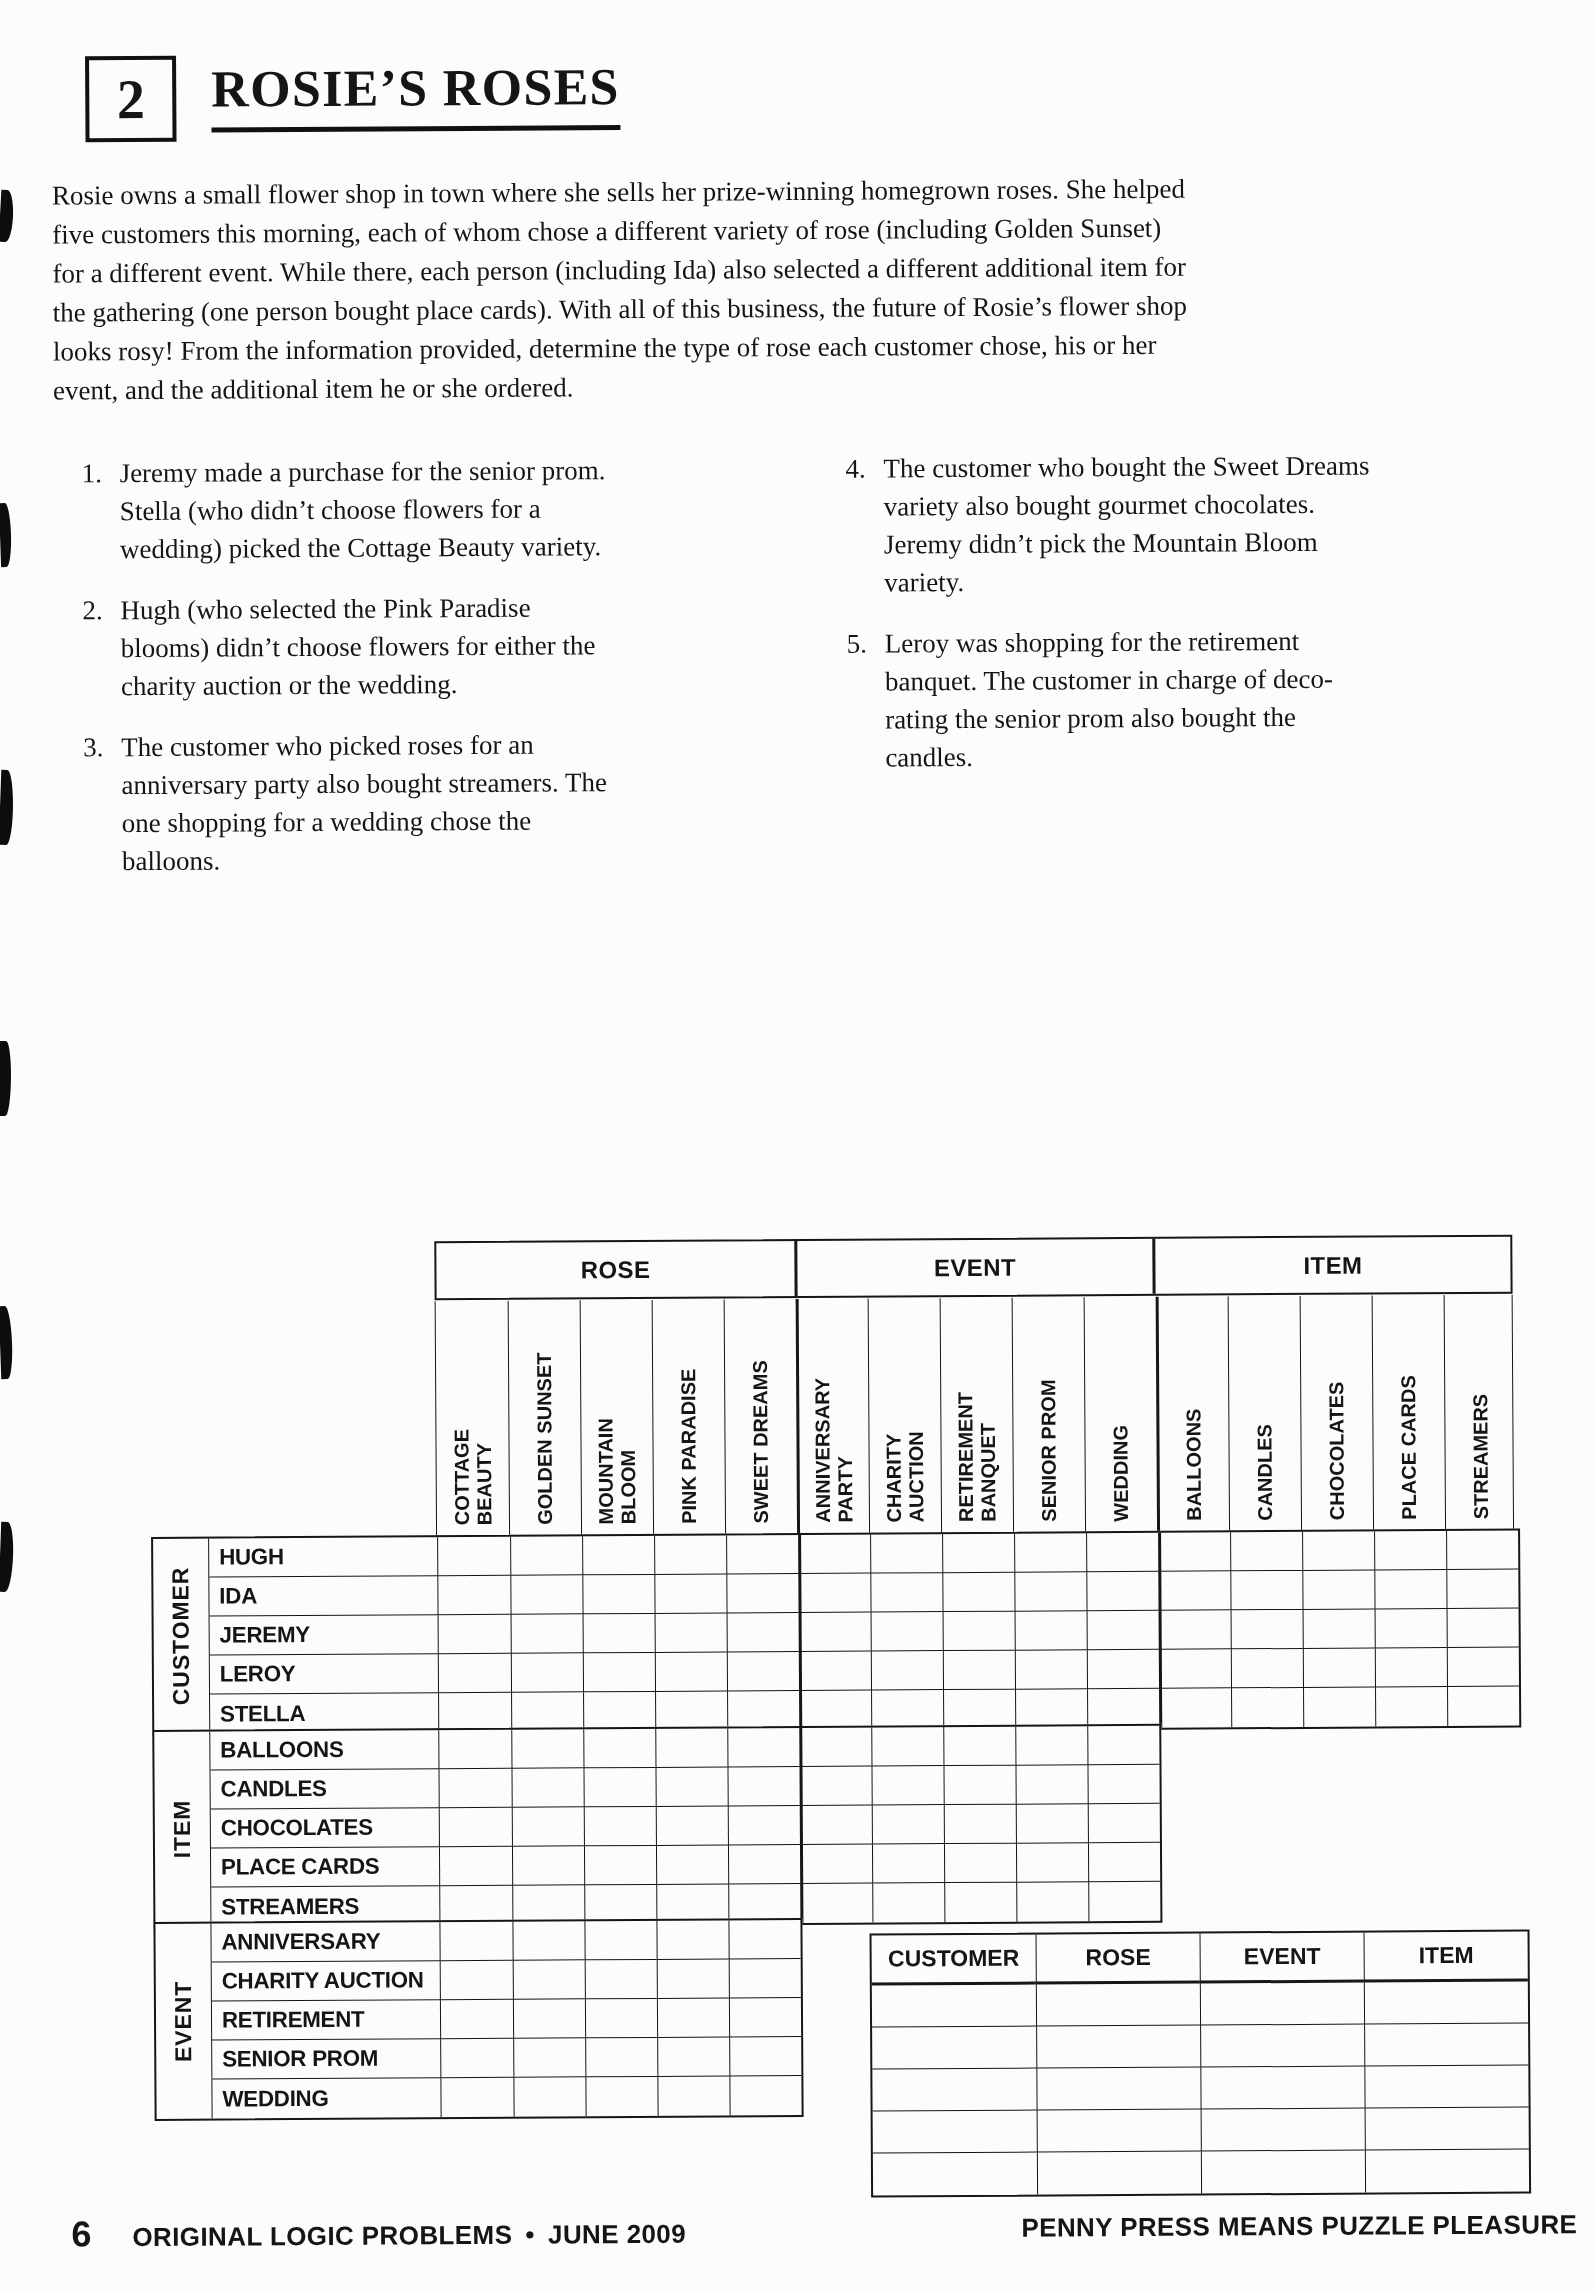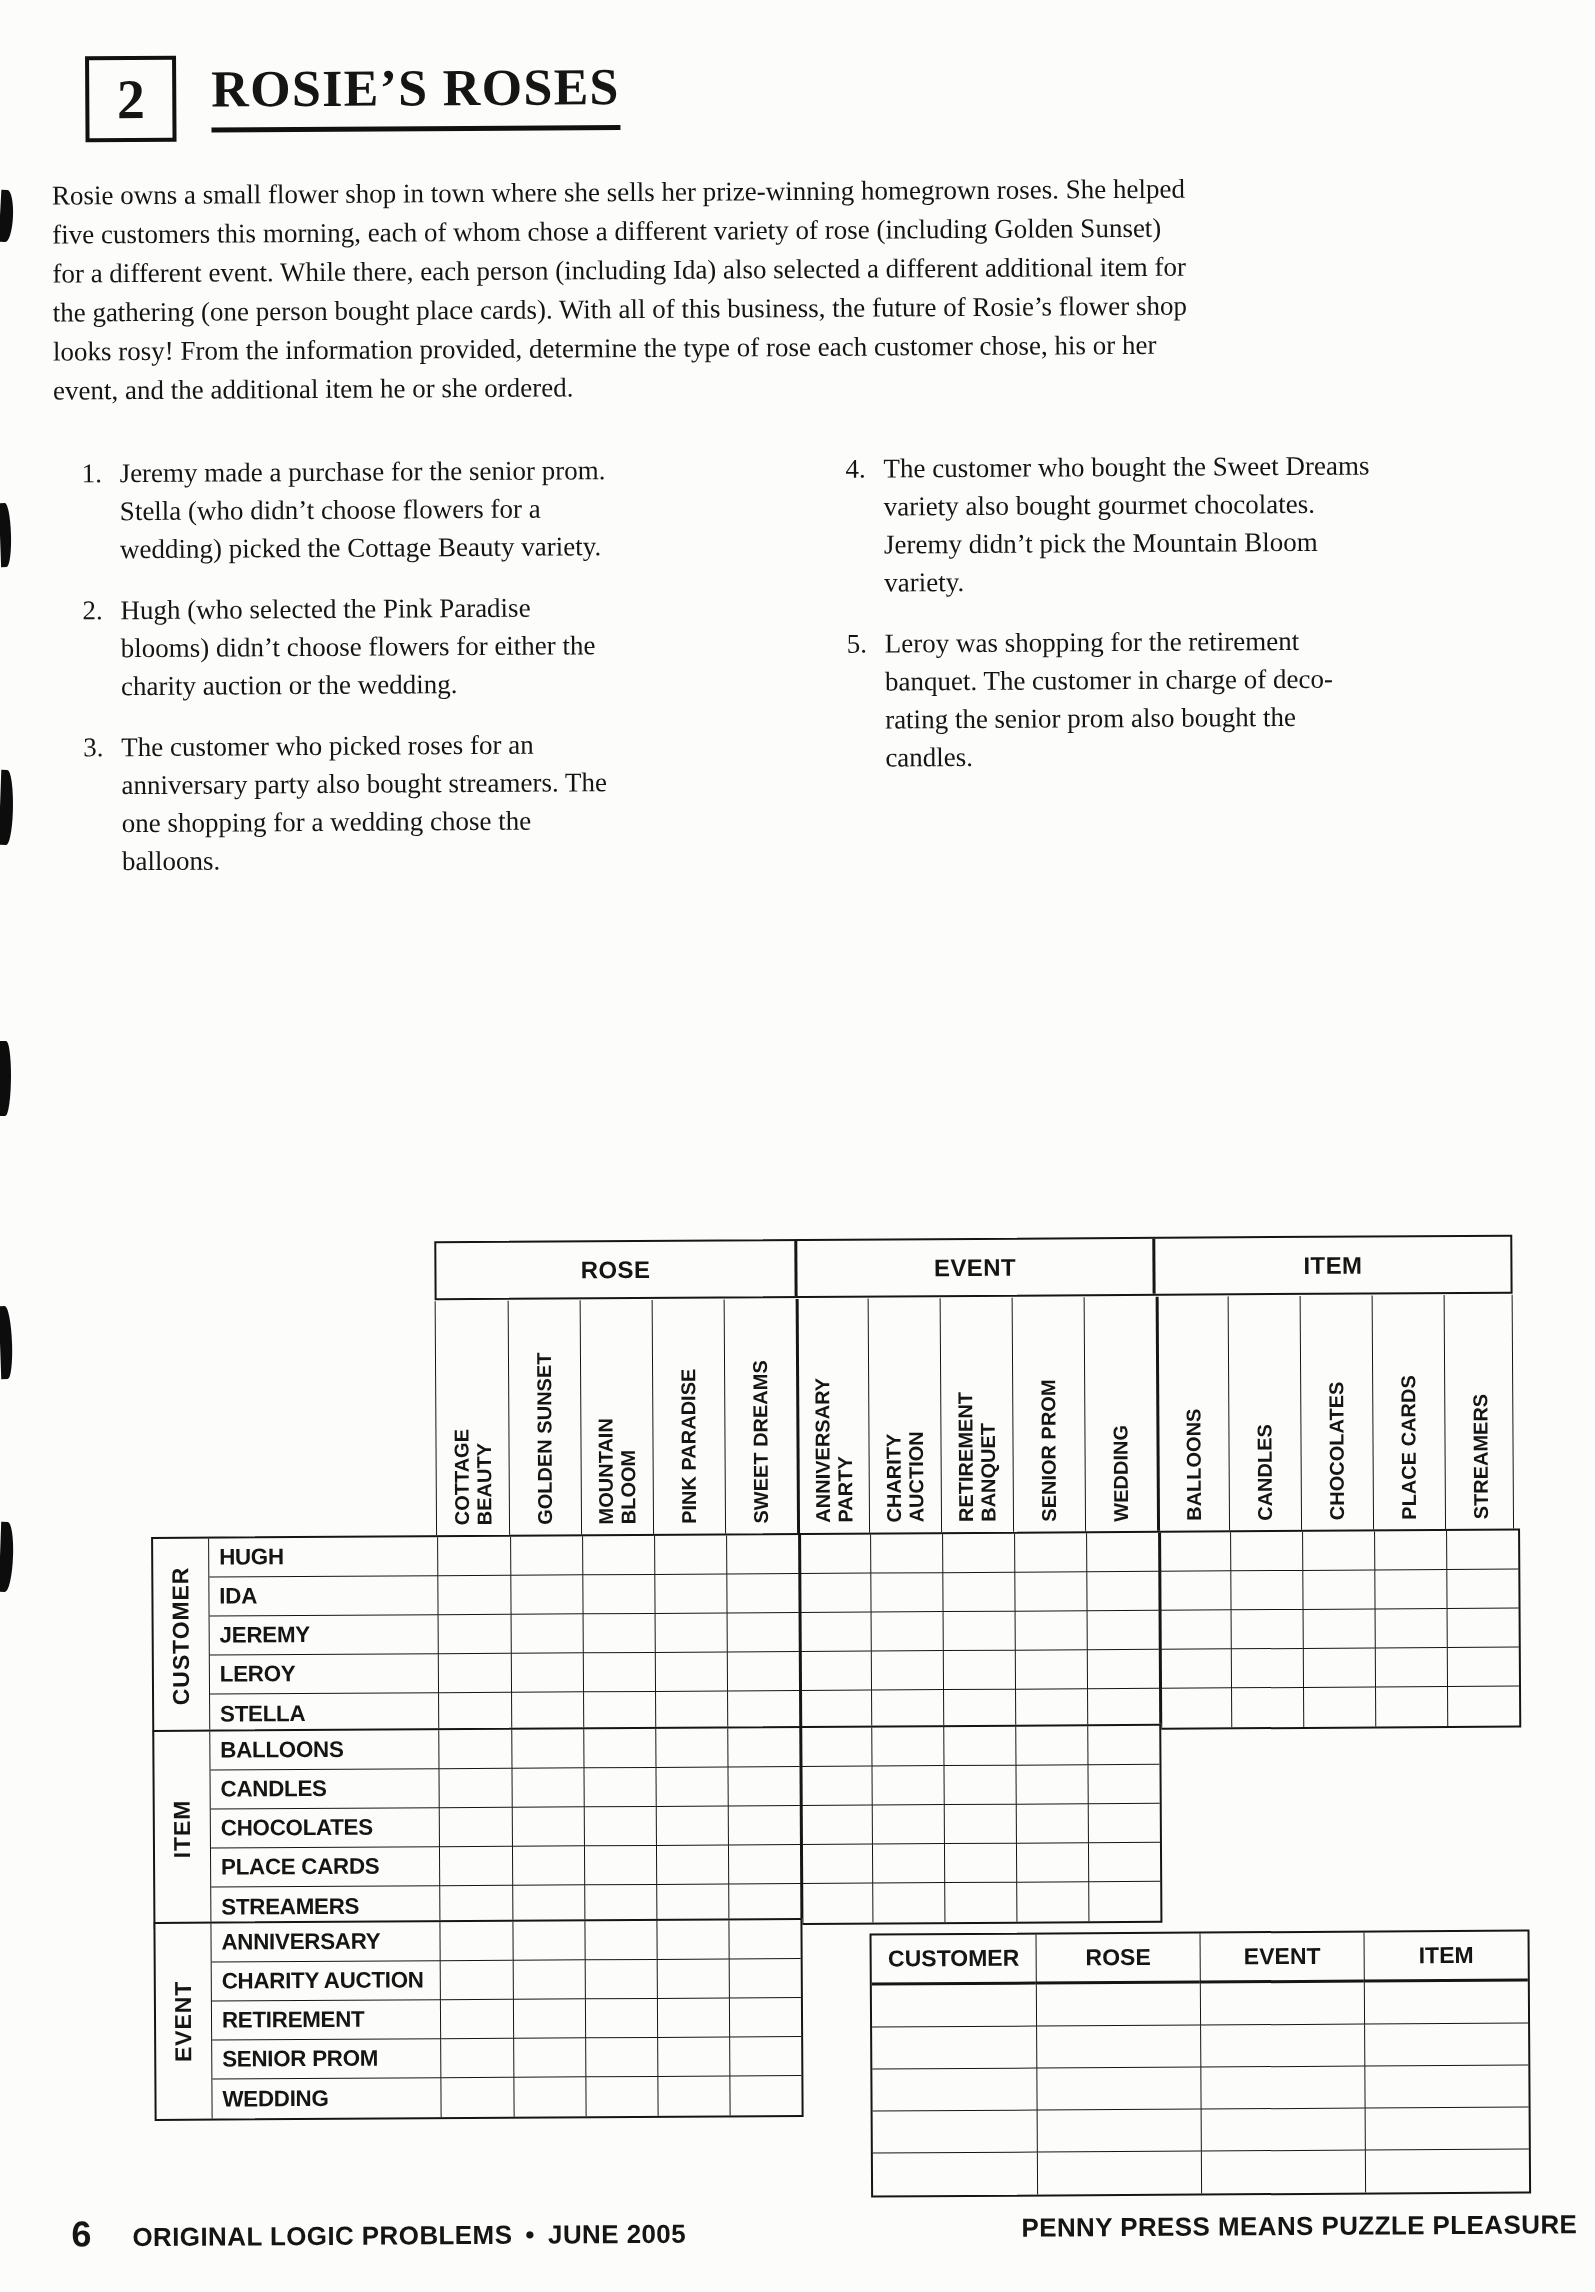--- a/index.html
+++ b/index.html
@@ -443,20 +443,20 @@
         <div class="scell"></div>
         <div class="scell nl nb"></div>
         <div class="scell nb"></div>
         <div class="scell nb"></div>
         <div class="scell nb"></div>
       </div>
 
     <div id="footer">
       <div class="f-left">
         <span class="f-num">6</span>
-        <span class="f-text"><span>ORIGINAL LOGIC PROBLEMS</span><span class="f-bullet">●</span><span>JUNE 2005</span></span>
+        <span class="f-text"><span>ORIGINAL LOGIC PROBLEMS</span><span class="f-bullet">●</span><span>JUNE 2009</span></span>
       </div>
       <div class="f-right">PENNY PRESS MEANS PUZZLE PLEASURE</div>
     </div>
 
   </div>
 </div>
 
 
 </body></html>

